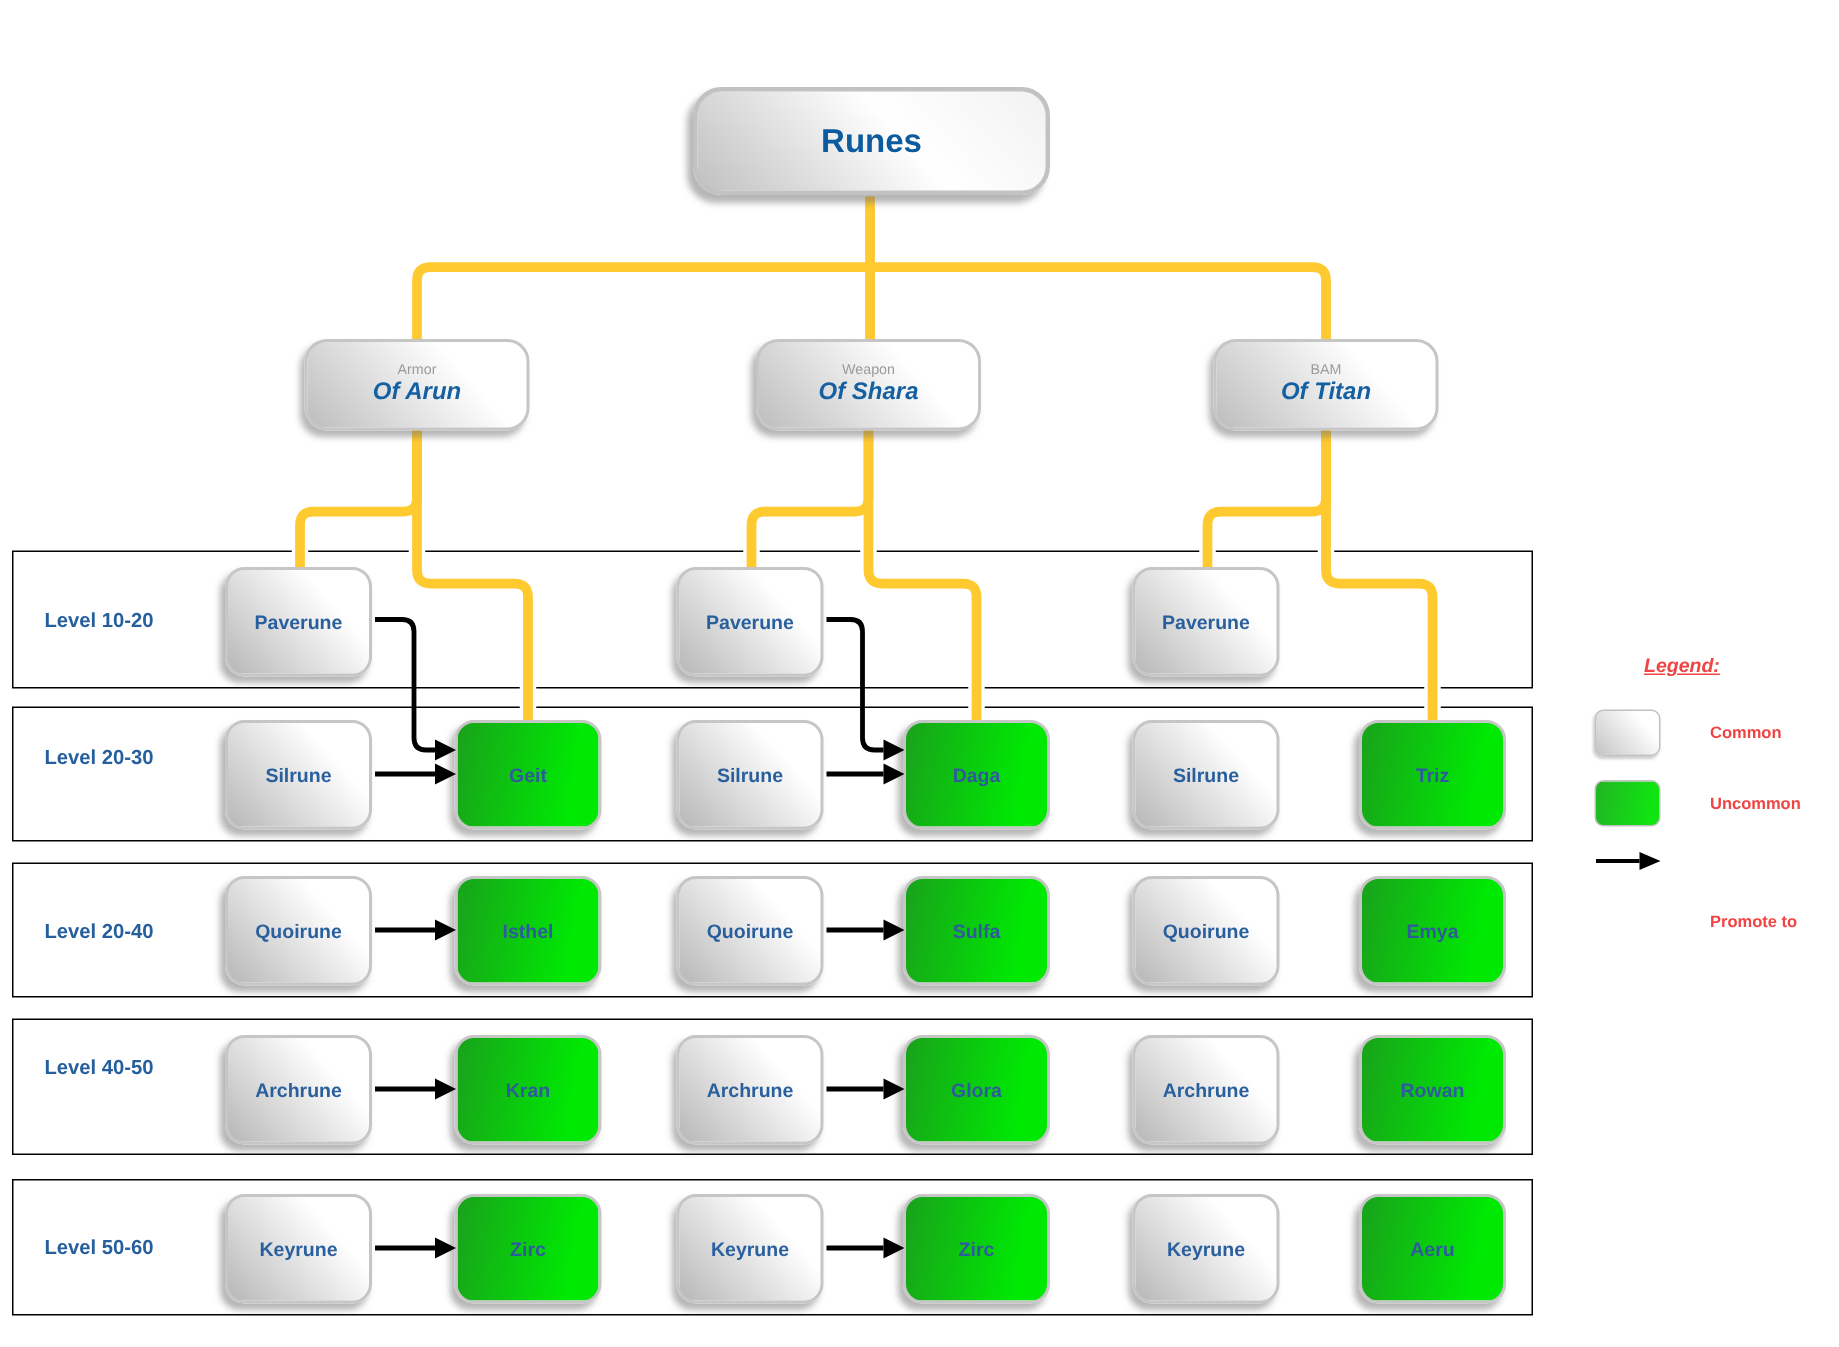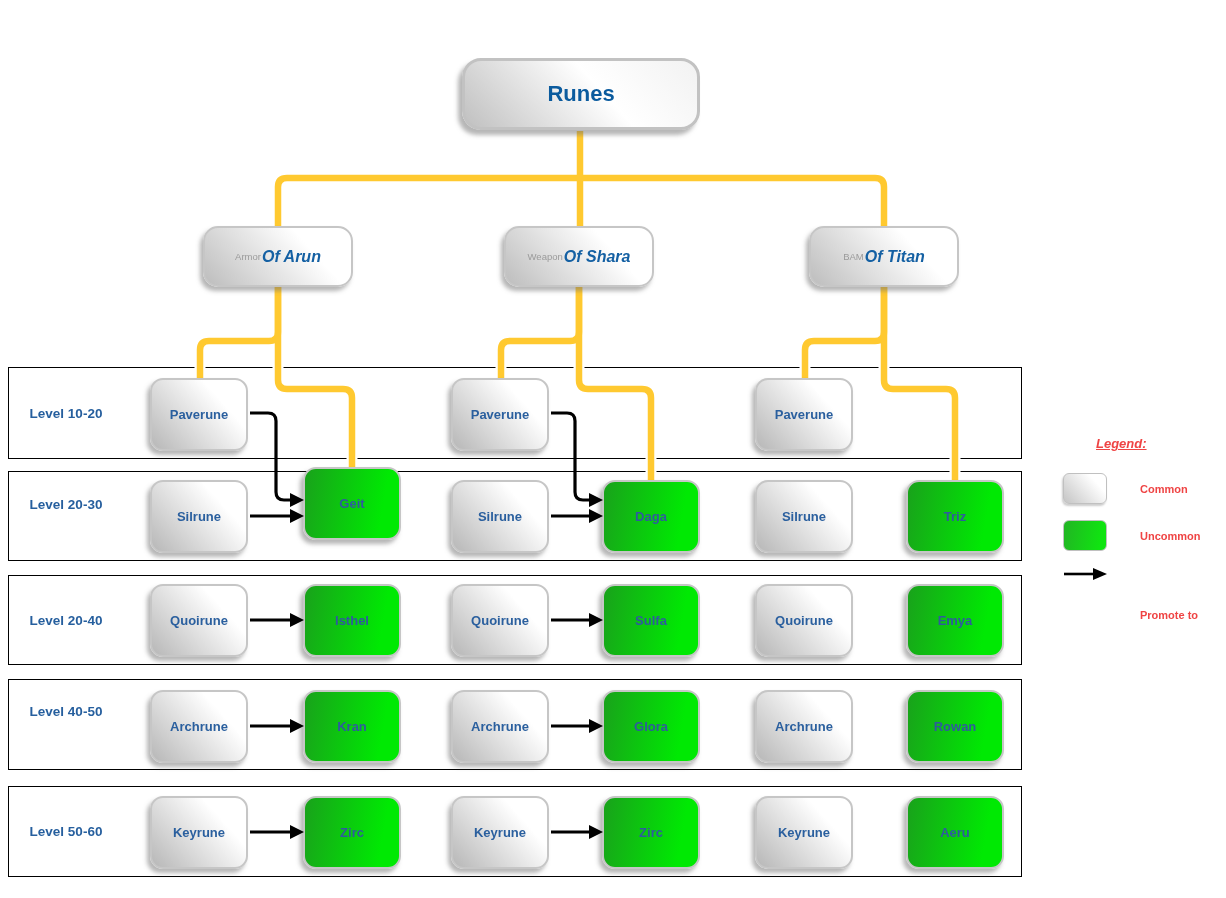--- a/index.html
+++ b/index.html
@@ -20,21 +20,21 @@
   .box{
     position:absolute;box-sizing:border-box;display:flex;align-items:center;justify-content:center;
     border:2.5px solid #c6c6c6;border-radius:13px;z-index:2;
     box-shadow:-3px 4px 4px rgba(110,110,110,.5);
     font-weight:bold;color:#2a5f9e;font-size:13px;text-align:center;
   }
   .gray{background:linear-gradient(48deg,#b7b7b7 0%,#ffffff 72%);width:98px;height:73px;}
   .green{background:linear-gradient(100deg,#19a21b 0%,#00e903 80%);width:98px;height:73px;color:#2f5b9e;}
   .cat{
     background:linear-gradient(48deg,#bdbdbd 0%,#ffffff 70%);
-    width:150px;height:61px;border-radius:15px;flex-direction:row;gap:1px;
+    width:150px;height:61px;border-radius:15px;flex-direction:column;gap:1px;
   }
   .cat .sub{font-size:9.5px;font-weight:normal;color:#9b9b9b;line-height:10px;}
   .cat .main{font-size:16px;color:#1460a3;line-height:18px;font-style:italic;}
   .root{
     background:linear-gradient(48deg,#c0c0c0 0%,#ffffff 58%,#f2f2f2 100%);
     width:238px;height:72px;border-radius:19px;font-size:22px;color:#0b5b9e;
     border:3px solid #c2c2c2;box-shadow:-4px 5px 4px rgba(110,110,110,.5);
   }
   
   .lines{position:absolute;left:0;top:0;z-index:1;}
@@ -103,21 +103,21 @@
   <div class="box cat" style="left:809px;top:226px;">
     <span class="sub">BAM</span>
     <span class="main">Of Titan</span>
   </div>
 
   <div class="box gray" style="left:150px;top:378px;">Paverune</div>
   <div class="box gray" style="left:451px;top:378px;">Paverune</div>
   <div class="box gray" style="left:755px;top:378px;">Paverune</div>
 
   <div class="box gray" style="left:150px;top:480px;">Silrune</div>
-  <div class="box green" style="left:303px;top:467px;">Geit</div>
+  <div class="box green" style="left:303px;top:480px;">Geit</div>
   <div class="box gray" style="left:451px;top:480px;">Silrune</div>
   <div class="box green" style="left:602px;top:480px;">Daga</div>
   <div class="box gray" style="left:755px;top:480px;">Silrune</div>
   <div class="box green" style="left:906px;top:480px;">Triz</div>
 
   <div class="box gray" style="left:150px;top:584px;">Quoirune</div>
   <div class="box green" style="left:303px;top:584px;">Isthel</div>
   <div class="box gray" style="left:451px;top:584px;">Quoirune</div>
   <div class="box green" style="left:602px;top:584px;">Sulfa</div>
   <div class="box gray" style="left:755px;top:584px;">Quoirune</div>

